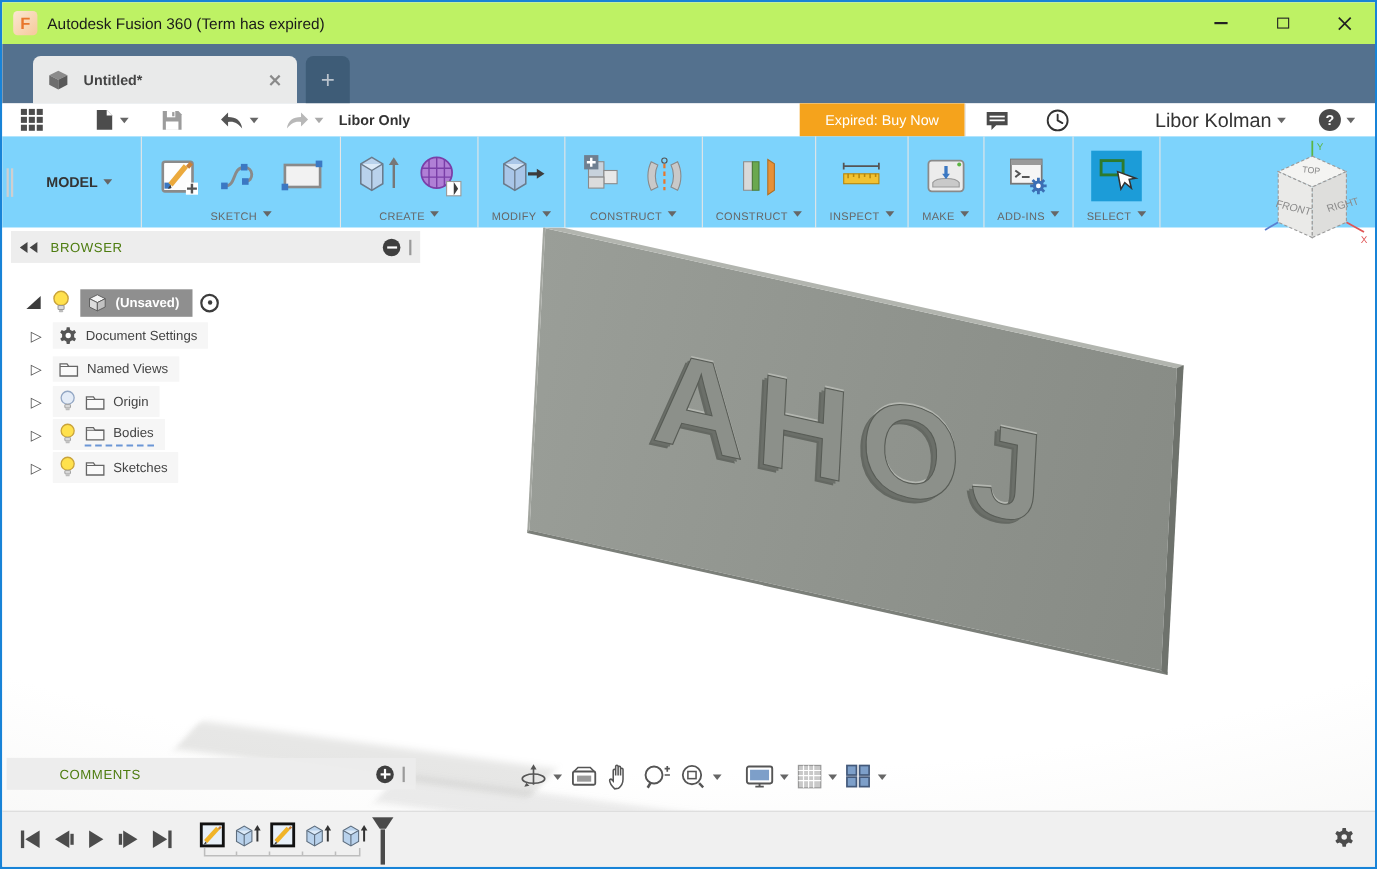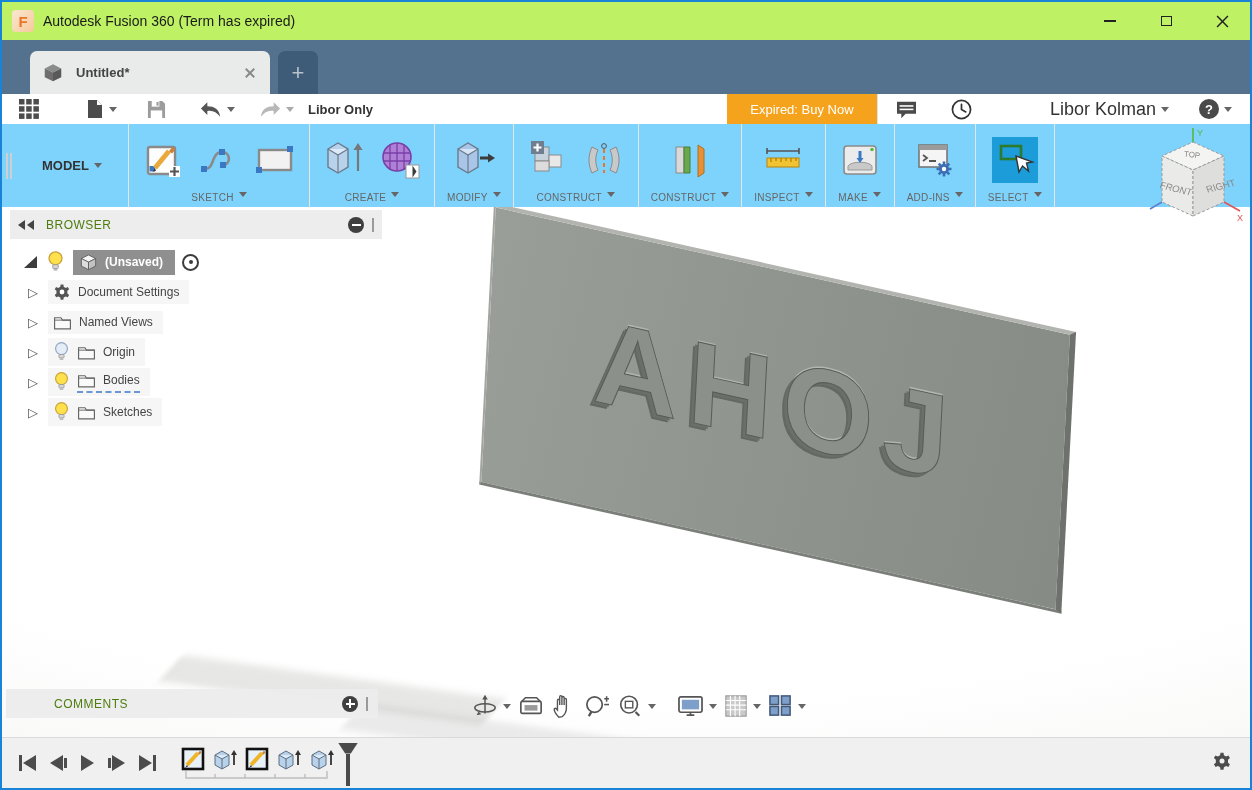--- a/index.html
+++ b/index.html
@@ -72,21 +72,21 @@
   .panel-header { height:29px; background:rgba(236,236,236,.96); display:flex; align-items:center; padding:0 8px; }
   .collapse-arrows { display:flex; margin-right:10px; }
   .collapse-arrows i { width:0; height:0; border-top:5px solid transparent; border-bottom:5px solid transparent; border-right:7px solid #444; margin-right:2px; }
   .panel-title { font-size:12px; color:#4d7c0f; letter-spacing:.5px; }
   .panel-right { margin-left:auto; display:flex; align-items:center; gap:8px; }
   .circle-btn { width:16px; height:16px; border-radius:50%; background:#3f3f3f; position:relative; }
   .circle-btn::after { content:""; position:absolute; left:3.5px; top:7px; width:9px; height:2px; background:#fff; }
   .circle-btn.plus::before { content:""; position:absolute; left:7px; top:3.5px; width:2px; height:9px; background:#fff; }
   .grip-v { width:2px; height:14px; background:#9a9a9a; }
 
-  .tree { margin-top:8px; }
+  .tree { margin-top:21px; }
   .trow { display:flex; align-items:center; height:30px; }
   .twisty { width:14px; font-size:13px; color:#555; margin-right:8px; text-align:center; }
   .root-twisty { width:0; height:0; border-left:13px solid transparent; border-bottom:12px solid #3c3c3c; margin:0 9px 0 14px; }
   .chip { display:flex; align-items:center; gap:7px; background:#f6f6f6; padding:3px 10px 3px 5px; font-size:12px; color:#444; }
   .chip-root { background:#8f8f8f; color:#fff; font-weight:bold; padding:3px 12px 3px 6px; }
   .indent1 { margin-left:16px; }
   .hatch { display:flex; align-items:center; gap:7px; border-bottom:2px dashed #6b96d6; padding-bottom:2px; }
   .target-icon { width:17px; height:17px; border:2px solid #3c3c3c; border-radius:50%; margin-left:7px; position:relative; }
   .target-icon::after { content:""; position:absolute; left:4.5px; top:4.5px; width:4px; height:4px; border-radius:50%; background:#3c3c3c; }
 

